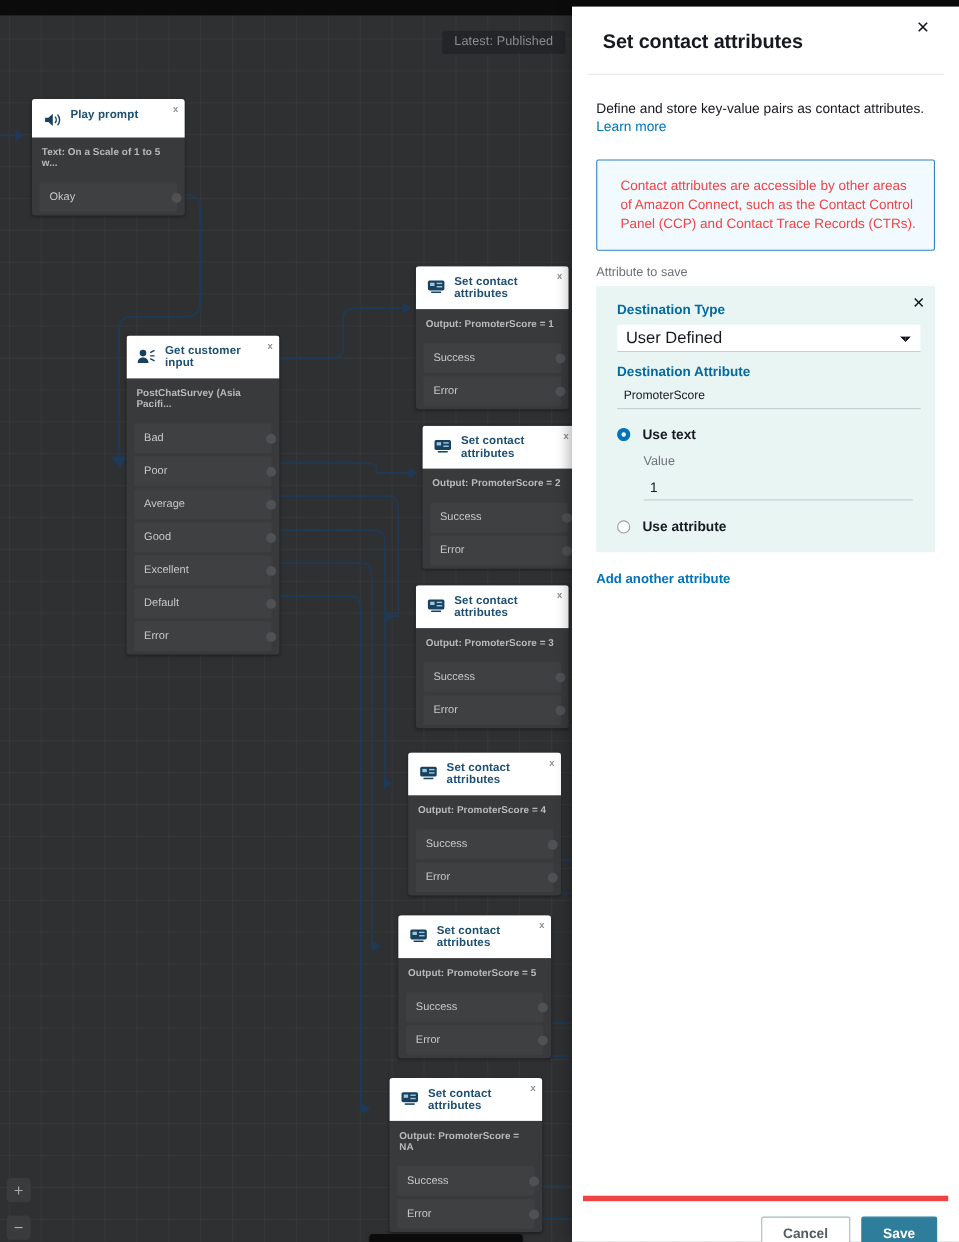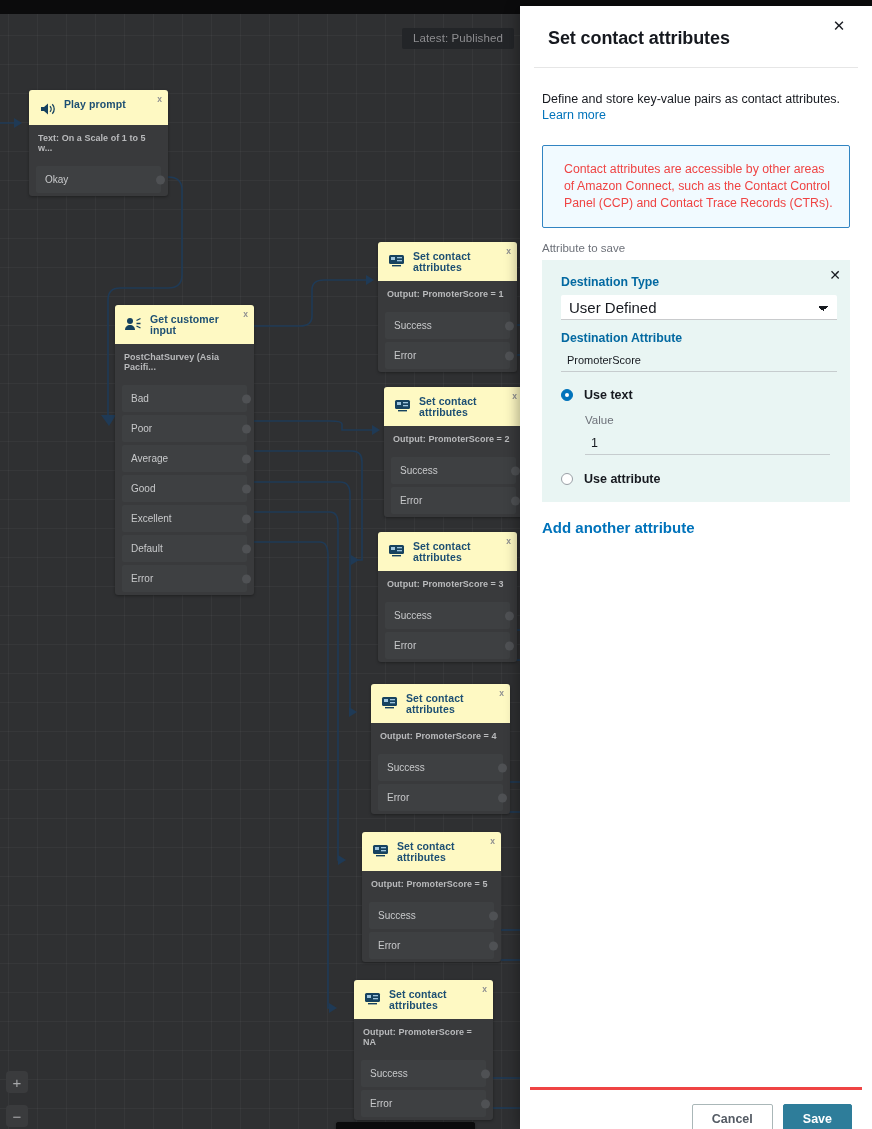--- a/index.html
+++ b/index.html
@@ -36,21 +36,21 @@
   .node {
     position: absolute;
     background: #393a3c;
     border-radius: 3px;
     box-shadow: 0 1px 3px rgba(0,0,0,.35);
     overflow: hidden;
   }
   .node-head {
     display: flex; align-items: flex-start; gap: 7px;
     padding: 9px 9px 8px 9px;
-    background: #fef9c3;
+    background: #ffffff;
     position: relative;
   }
   .node-ico {
     width: 19px; height: 17px; flex: none; margin-top: 1px;
     display: flex; align-items: center; justify-content: center;
     color: #16425f;
   }
   .node-ico svg { display: block; }
   .node-title {
     color: #1d4f73; font-size: 10.5px; font-weight: bold;
@@ -195,26 +195,26 @@
   .value-label { font-size: 11.5px; color: #6d7179; }
   input.value-input {
     display: block; width: 245px; margin-top: 6px;
     height: 23px; padding: 0 0 0 6px;
     background: transparent; color: #16191f;
     border: none; border-bottom: 1px solid #c6ccce;
     font-family: inherit; font-size: 12.5px;
   }
   .add-link {
     display: inline-block; margin-top: 17px;
-    color: #0073bb; font-size: 15px; font-weight: bold;
+    color: #0073bb; font-size: 12px; font-weight: bold;
     text-decoration: none; cursor: pointer;
   }
 
   #panel-footer {
-    flex: none; border-top: 3px solid #ef4444;
+    flex: none; border-top: 5px solid #ef4444;
     margin: 0 10px; padding: 14px 10px 0;
     display: flex; justify-content: flex-end; gap: 10px;
     height: 42px;
   }
   .btn {
     height: 30px; padding: 0 19px; border-radius: 2px;
     font-family: inherit; font-size: 12.5px; font-weight: bold;
     cursor: pointer;
   }
   .btn-secondary { background: #fff; color: #545b64; border: 1px solid #aab7b8; }

